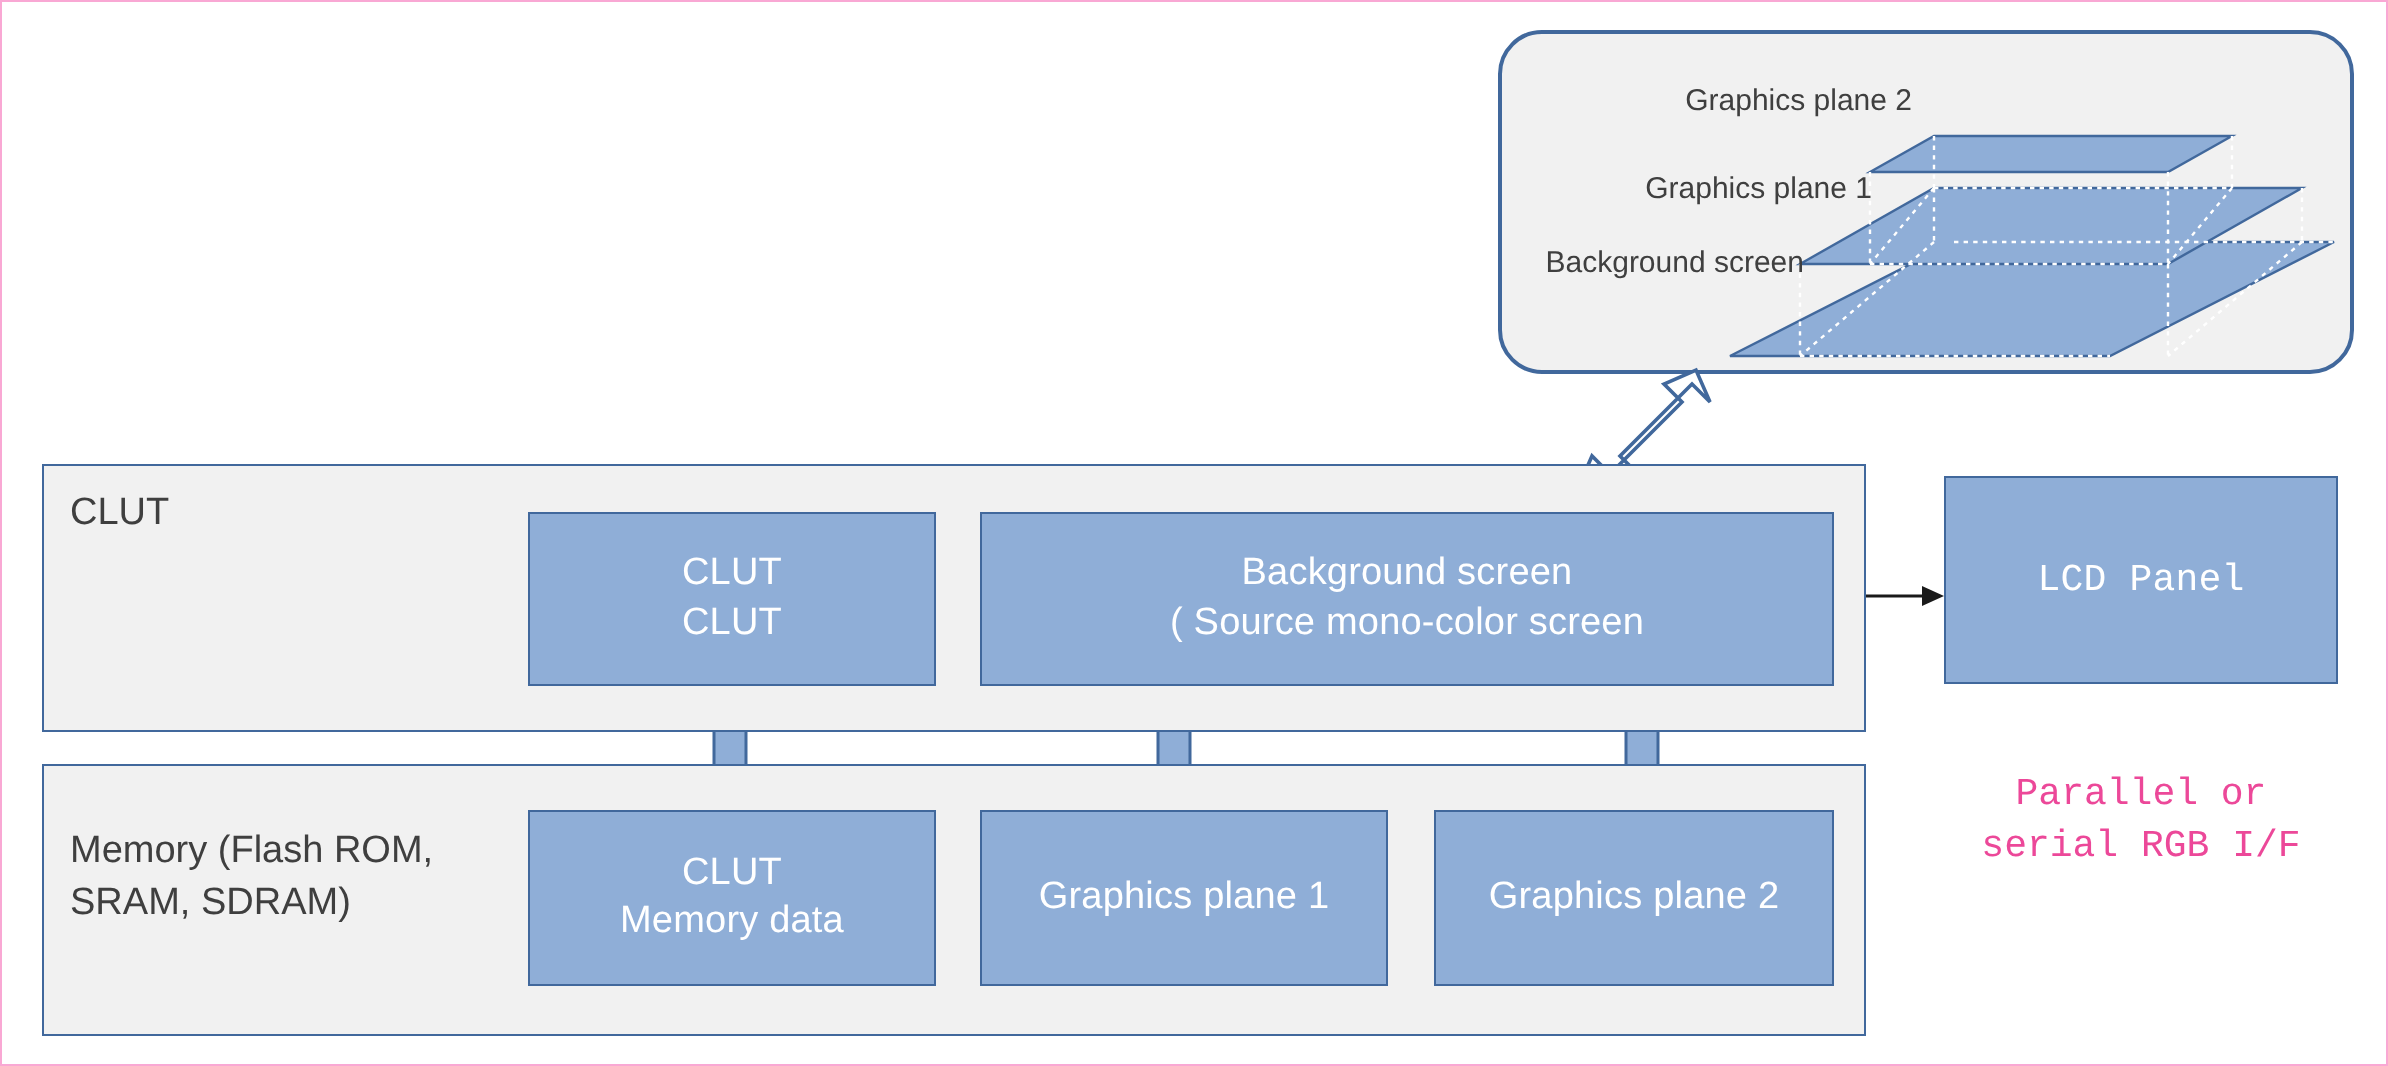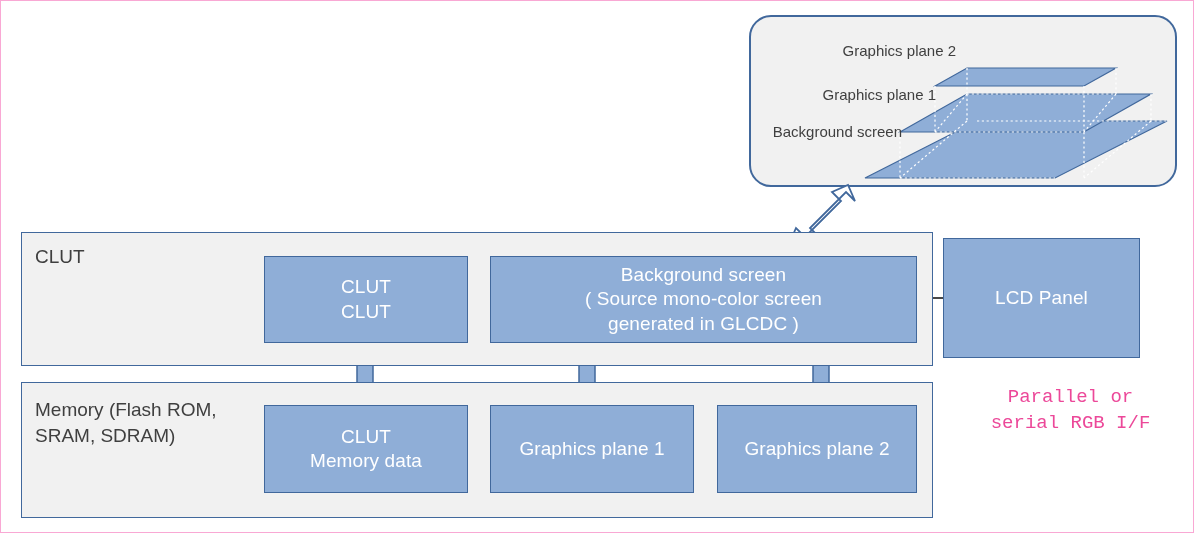--- a/index.html
+++ b/index.html
@@ -148,43 +148,42 @@
     <div>
       <span>CLUT</span>
       <span>CLUT</span>
     </div>
   </div>
 
   <div class="blue-box" style="left:489px; top:255px; width:427px; height:87px;">
     <div>
       <span>Background screen</span>
       <span>( Source mono-color screen</span>
-      <span>generated in GLCDC )</span>
     </div>
   </div>
 
   <div class="grey-container" style="left:20px; top:381px; width:912px; height:136px;"></div>
-  <div class="container-label" style="left:34px; top:396px;">Memory (Flash ROM,
+  <div class="container-label" style="left:34px; top:412px;">Memory (Flash ROM,
 SRAM, SDRAM)</div>
 
   <div class="blue-box" style="left:263px; top:404px; width:204px; height:88px;">
     <div>
       <span>CLUT</span>
       <span>Memory data</span>
     </div>
   </div>
 
   <div class="blue-box" style="left:489px; top:404px; width:204px; height:88px;">
     <span>Graphics plane 1</span>
   </div>
 
   <div class="blue-box" style="left:716px; top:404px; width:200px; height:88px;">
     <span>Graphics plane 2</span>
   </div>
 
-  <div class="blue-box" style="left:942px; top:237px; width:197px; height:120px;">
+  <div class="blue-box" style="left:971px; top:237px; width:197px; height:104px;font-family:Liberation Mono, monospace;">
     <span>LCD Panel</span>
   </div>
 
   <div class="caption" style="left:971px; top:384px; width:197px;">Parallel or
 serial RGB I/F</div>
 
 </div>
 
 </body></html>

